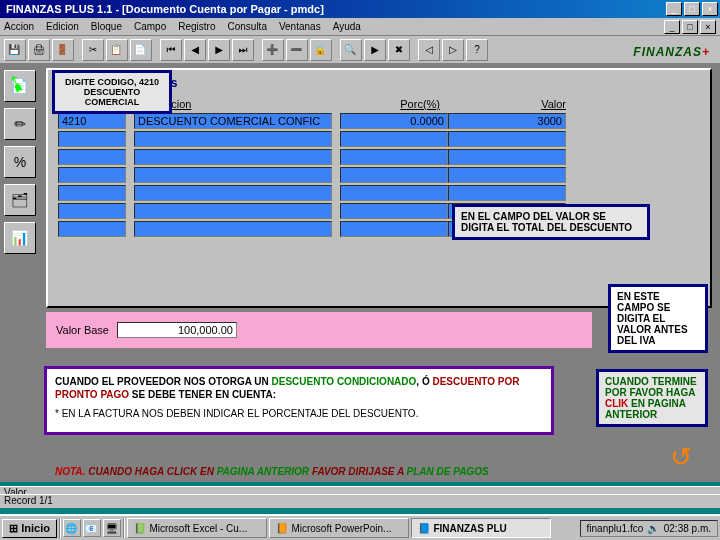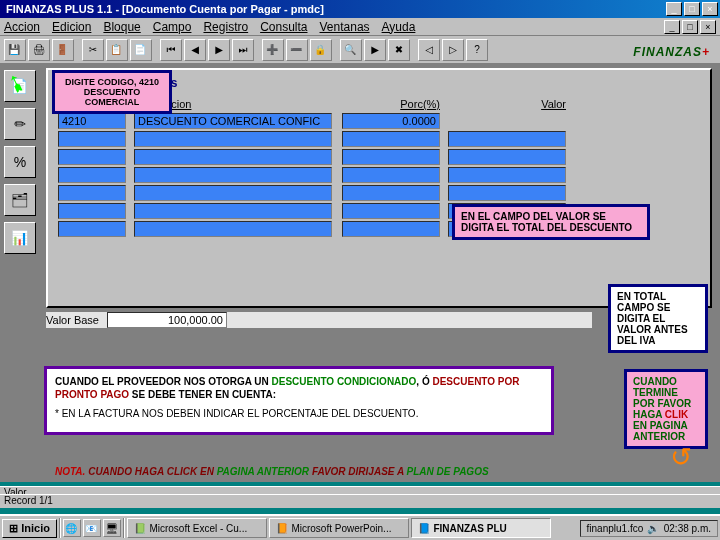--- a/index.html
+++ b/index.html
@@ -2,47 +2,47 @@
 <html><head>
 <meta charset="utf-8">
 <style>
 * { box-sizing: border-box; margin: 0; padding: 0; font-family: "MS Sans Serif", Arial, sans-serif; }
 body { width: 720px; height: 540px; background: #008080; overflow: hidden; font-size: 11px; }
 .titlebar { background: linear-gradient(to right, #000080, #1084d0); color: #fff; height: 18px; display: flex; align-items: center; padding: 0 2px; }
 .titlebar-text { flex: 1; font-weight: bold; font-size: 11px; padding-left: 4px; }
 .titlebar-btns { display: flex; gap: 2px; }
 .titlebar-btn { width: 16px; height: 14px; background: #c0c0c0; border: 1px solid; border-color: #fff #000 #000 #fff; font-size: 9px; text-align: center; line-height: 12px; cursor: pointer; }
 .menubar { background: #c0c0c0; height: 18px; display: flex; align-items: center; padding: 0 4px; gap: 12px; border-bottom: 1px solid #808080; }
-.menubar span { font-size: 12px; cursor: pointer; text-decoration: underline; }
+.menubar span { font-size: 10px; cursor: pointer; }
 .toolbar { background: #c0c0c0; height: 28px; display: flex; align-items: center; padding: 2px 4px; gap: 2px; border-bottom: 1px solid #808080; }
 .tb-btn { width: 22px; height: 22px; background: #c0c0c0; border: 1px solid; border-color: #fff #808080 #808080 #fff; display: flex; align-items: center; justify-content: center; font-size: 10px; cursor: pointer; }
 .tb-sep { width: 4px; }
 .mdi-area { background: #808080; position: relative; height: 418px; }
 .left-icons { position: absolute; left: 4px; top: 6px; width: 36px; display: flex; flex-direction: column; gap: 6px; }
 .left-icon { width: 32px; height: 32px; background: #c0c0c0; border: 1px solid; border-color: #fff #000 #000 #fff; display: flex; align-items: center; justify-content: center; font-size: 14px; cursor: pointer; }
 .form-area { position: absolute; left: 46px; top: 4px; right: 8px; background: #c0c0c0; border: 2px solid; border-color: #fff #000 #000 #fff; padding: 6px 10px; height: 240px; }
 .section-title { color: #000080; font-weight: bold; font-size: 12px; margin-bottom: 8px; }
 .grid-header { display: flex; gap: 6px; margin-bottom: 3px; }
 .grid-header span { font-size: 11px; text-decoration: underline; }
 .col-concepto { width: 70px; }
 .col-desc { width: 200px; }
 .col-porc { width: 100px; text-align: right; }
 .col-valor { width: 120px; text-align: right; }
 .grid-row { display: flex; gap: 6px; margin-bottom: 2px; }
 .grid-row input { font-size: 11px; background: #3b82f6; border: 1px inset #808080; padding: 1px 3px; height: 16px; }
 .grid-row .col-concepto input { width: 68px; }
 .grid-row .col-desc input { width: 198px; }
-.grid-row .col-porc input { width: 98px; text-align: right; }
+.grid-row .col-porc input { width: 108px; text-align: right; }
 .grid-row .col-valor input { width: 118px; text-align: right; }
-.annotation { position: absolute; background: #f9a8d4; border: 3px solid #000080; padding: 4px 6px; font-size: 9px; font-weight: bold; z-index: 10; }
+.annotation { position: absolute; background: #e5e5e5; border: 3px solid #000080; padding: 4px 6px; font-size: 9px; font-weight: bold; z-index: 10; }
 .ann1 { left: 52px; top: 6px; width: 120px; text-align: center; }
 .ann2 { right: 70px; top: 140px; width: 198px; font-size: 10px; }
 .ann3 { right: 12px; top: 220px; width: 100px; font-size: 10px; background: #fff; }
-.ann4 { right: 12px; top: 305px; width: 84px; font-size: 10px; color: #006000; }
-.bottom-form { position: absolute; left: 46px; top: 248px; right: 128px; background: #e5e5e5; }
+.ann4 { right: 12px; top: 305px; width: 112px; font-size: 10px; color: #006000; }
+.bottom-form { position: absolute; left: 46px; top: 248px; right: 128px; background: #f9a8d4; padding: 10px; }
 .valor-base-row { display: flex; align-items: center; gap: 8px; }
 .valor-base-row label { font-size: 11px; }
 .valor-base-row input { width: 120px; text-align: right; background: #fff; border: 1px inset #808080; padding: 1px 3px; height: 16px; font-size: 11px; }
 .big-annotation { position: absolute; left: 44px; top: 302px; width: 510px; background: #fff; border: 3px solid #6000a0; padding: 6px 8px; font-size: 10px; line-height: 1.3; }
 .big-annotation .hl1 { color: #008000; font-weight: bold; }
 .big-annotation .hl2 { color: #a00000; font-weight: bold; }
 .nota-line { position: absolute; left: 55px; top: 402px; font-size: 10px; font-weight: bold; font-style: italic; }
 .nota-line .red { color: #c00000; }
 .nota-line .green { color: #008000; }
 .nota-line .darkred { color: #800000; }
@@ -132,20 +132,21 @@
     <div class="grid-header">
       <span class="col-concepto">Concepto</span>
       <span class="col-desc">Descripcion</span>
       <span class="col-porc">Porc(%)</span>
       <span class="col-valor">Valor</span>
     </div>
     <div class="grid-row">
       <span class="col-concepto"><input value="4210" style=""></span>
       <span class="col-desc"><input value="DESCUENTO COMERCIAL CONFIC" style=""></span>
       <span class="col-porc"><input value="0.0000" style=""></span>
+      <span class="col-valor"><input value="3000" style=""></span>
     </div>
     <div class="grid-row">
       <span class="col-concepto"><input style=""></span>
       <span class="col-desc"><input style=""></span>
       <span class="col-porc"><input style=""></span>
       <span class="col-valor"><input style=""></span>
     </div>
     <div class="grid-row">
       <span class="col-concepto"><input style=""></span>
       <span class="col-desc"><input style=""></span>
@@ -180,21 +181,21 @@
 
   <div class="bottom-form">
     <div class="valor-base-row">
       <label>Valor Base</label>
       <input value="100,000.00" style="">
     </div>
   </div>
 
   <div class="annotation ann1">DIGITE CODIGO, 4210 DESCUENTO COMERCIAL</div>
   <div class="annotation ann2">EN EL CAMPO DEL VALOR SE DIGITA EL TOTAL DEL DESCUENTO</div>
-  <div class="annotation ann3">EN TOTAL CAMPO SE DIGITA EL VALOR ANTES DEL IVA</div>
+  <div class="annotation ann3">EN ESTE CAMPO SE DIGITA EL VALOR ANTES DEL IVA</div>
   <div class="annotation ann4">
     <span>CUANDO TERMINE POR FAVOR HAGA </span><span class="clik">CLIK</span><span> EN PAGINA ANTERIOR</span>
   </div>
 
   <div class="big-annotation">
     <div>
       <b><span>CUANDO EL PROVEEDOR NOS  OTORGA UN  </span></b><span class="hl1">DESCUENTO CONDICIONADO</span><b><span>, Ó </span></b><span class="hl2">DESCUENTO POR PRONTO PAGO</span><b><span> SE DEBE TENER EN  CUENTA:</span></b>
     </div>
     <div style="height:6px"></div>
     <div>* EN LA FACTURA NOS DEBEN INDICAR  EL PORCENTAJE DEL DESCUENTO.</div>

